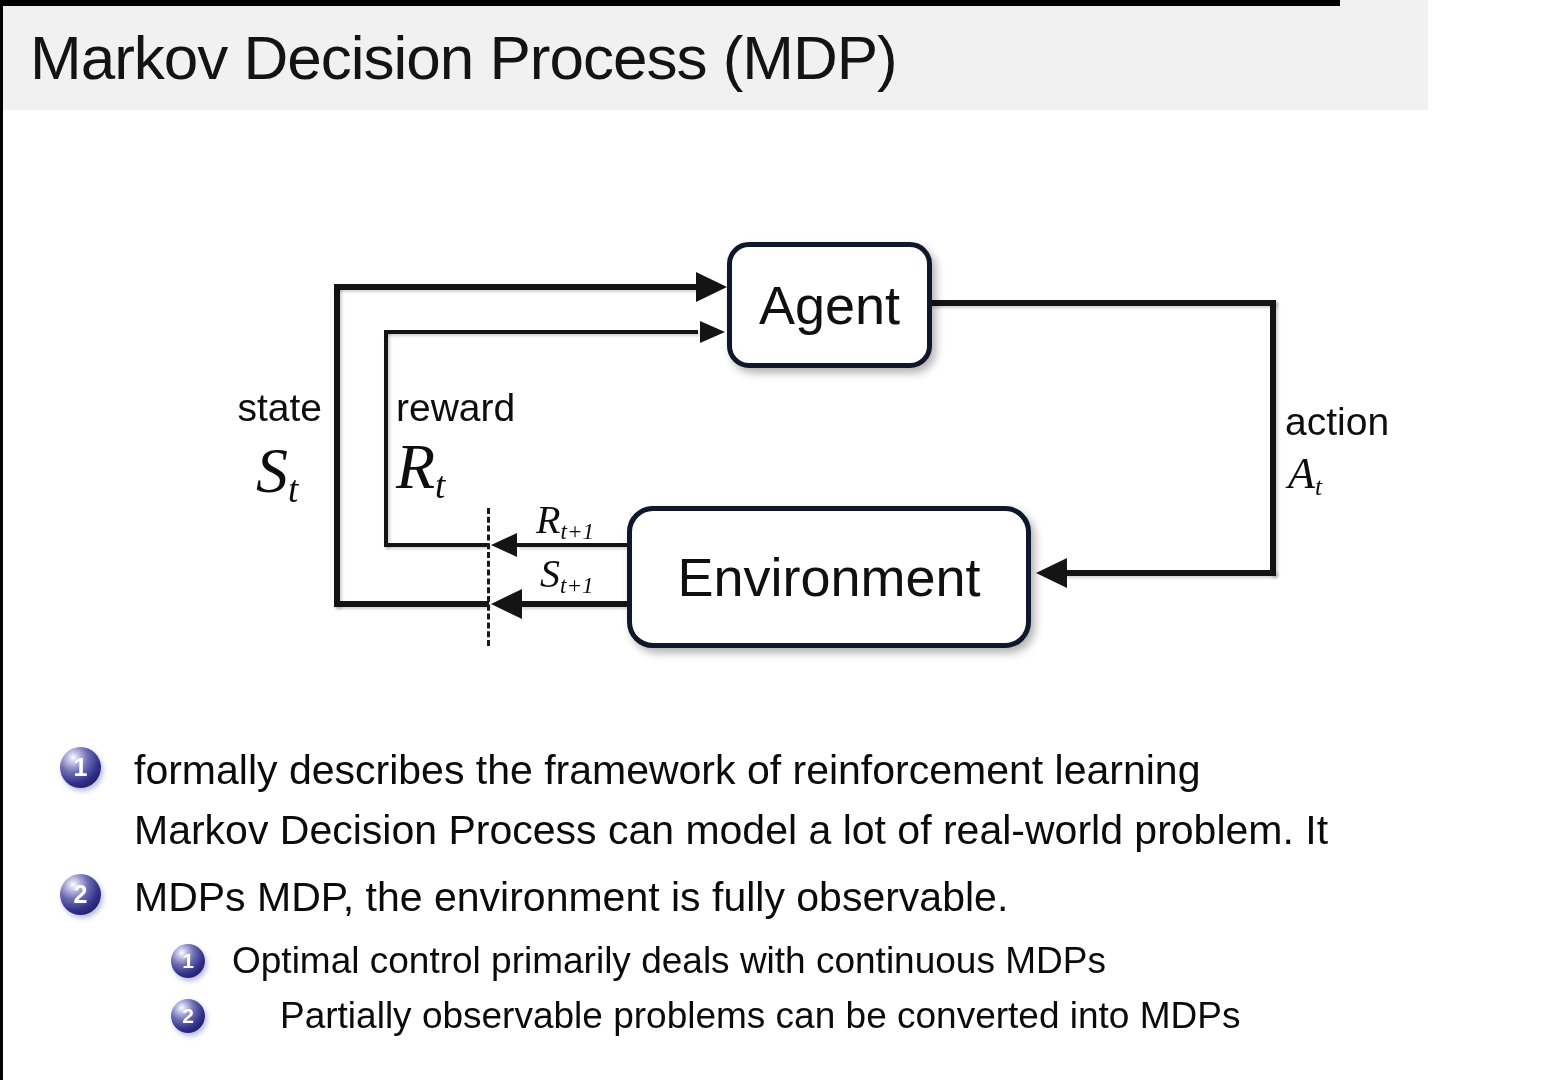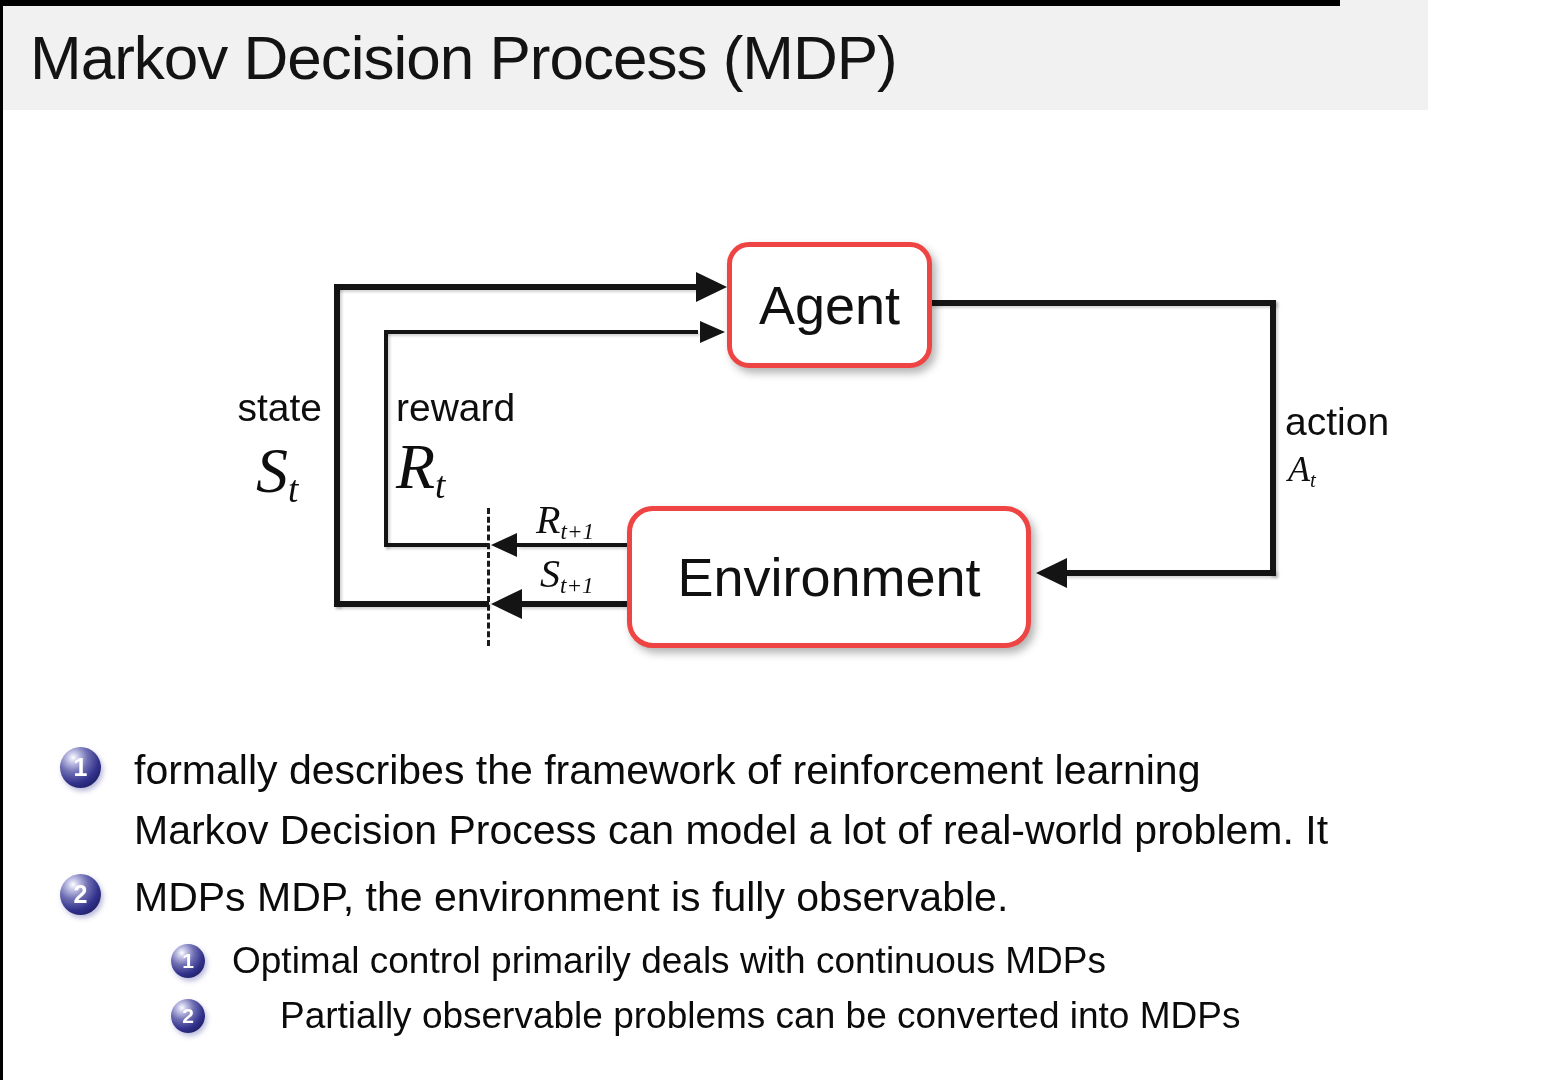--- a/index.html
+++ b/index.html
@@ -13,21 +13,21 @@
   
   .title-bar{position:absolute;left:0;top:0;width:1546px;height:110px;background:#f1f1f1;}
   .page-title{
     position:absolute;left:30px;top:22px;font-size:62px;letter-spacing:-1px;
     color:#131313;white-space:nowrap;
   }
   
   .diagram{position:absolute;left:0;top:0;width:1546px;height:1080px;}
   .dline{position:absolute;background:#141414;box-shadow:2px 2px 3px rgba(0,0,0,0.18);}
   .node{
-    position:absolute;background:#ffffff;border:5px solid #ef4444;
+    position:absolute;background:#ffffff;border:5px solid #0f172a;
     display:flex;align-items:center;justify-content:center;
     box-shadow:4px 5px 8px rgba(0,0,0,0.30);z-index:3;
   }
   .node-label{font-size:54px;color:#101010;}
   .agent-box{left:727px;top:242px;width:195px;height:116px;border-radius:22px;}
   .env-box{left:627px;top:506px;width:394px;height:132px;border-radius:26px;}
   .arrow{position:absolute;width:0;height:0;z-index:2;}
   .arrow-right-thick{border-top:15px solid transparent;border-bottom:15px solid transparent;border-left:31px solid #141414;}
   .arrow-right-thin{border-top:11px solid transparent;border-bottom:11px solid transparent;border-left:25px solid #141414;}
   .arrow-left-thick{border-top:15px solid transparent;border-bottom:15px solid transparent;border-right:31px solid #141414;}
@@ -98,21 +98,21 @@
     <div class="dlabel" style="left:212px;top:386px;width:110px;text-align:right;">state</div>
     <div class="math math-lg" style="left:256px;top:434px;"><span>S</span><span class="msub">t</span></div>
 
     <div class="dlabel" style="left:396px;top:386px;">reward</div>
     <div class="math math-lg" style="left:396px;top:430px;"><span>R</span><span class="msub">t</span></div>
 
     <div class="math math-md" style="left:536px;top:496px;"><span>R</span><span class="msub">t+1</span></div>
     <div class="math math-md" style="left:540px;top:550px;"><span>S</span><span class="msub">t+1</span></div>
 
     <div class="dlabel" style="left:1285px;top:400px;">action</div>
-    <div class="math math-lg" style="left:1288px;top:448px;font-size:36px;"><span>A</span><span class="msub">t</span></div>
+    <div class="math math-lg" style="left:1288px;top:448px;font-size:44px;"><span>A</span><span class="msub">t</span></div>
   </div>
 
   <div>
 
     <div class="ball ball-main" style="left:60px;top:747px;">1</div>
     <div class="btext" style="left:134px;top:740px;">
       <div>formally describes the framework of reinforcement learning</div>
       <div>Markov Decision Process can model a lot of real-world problem. It</div>
     </div>
 

